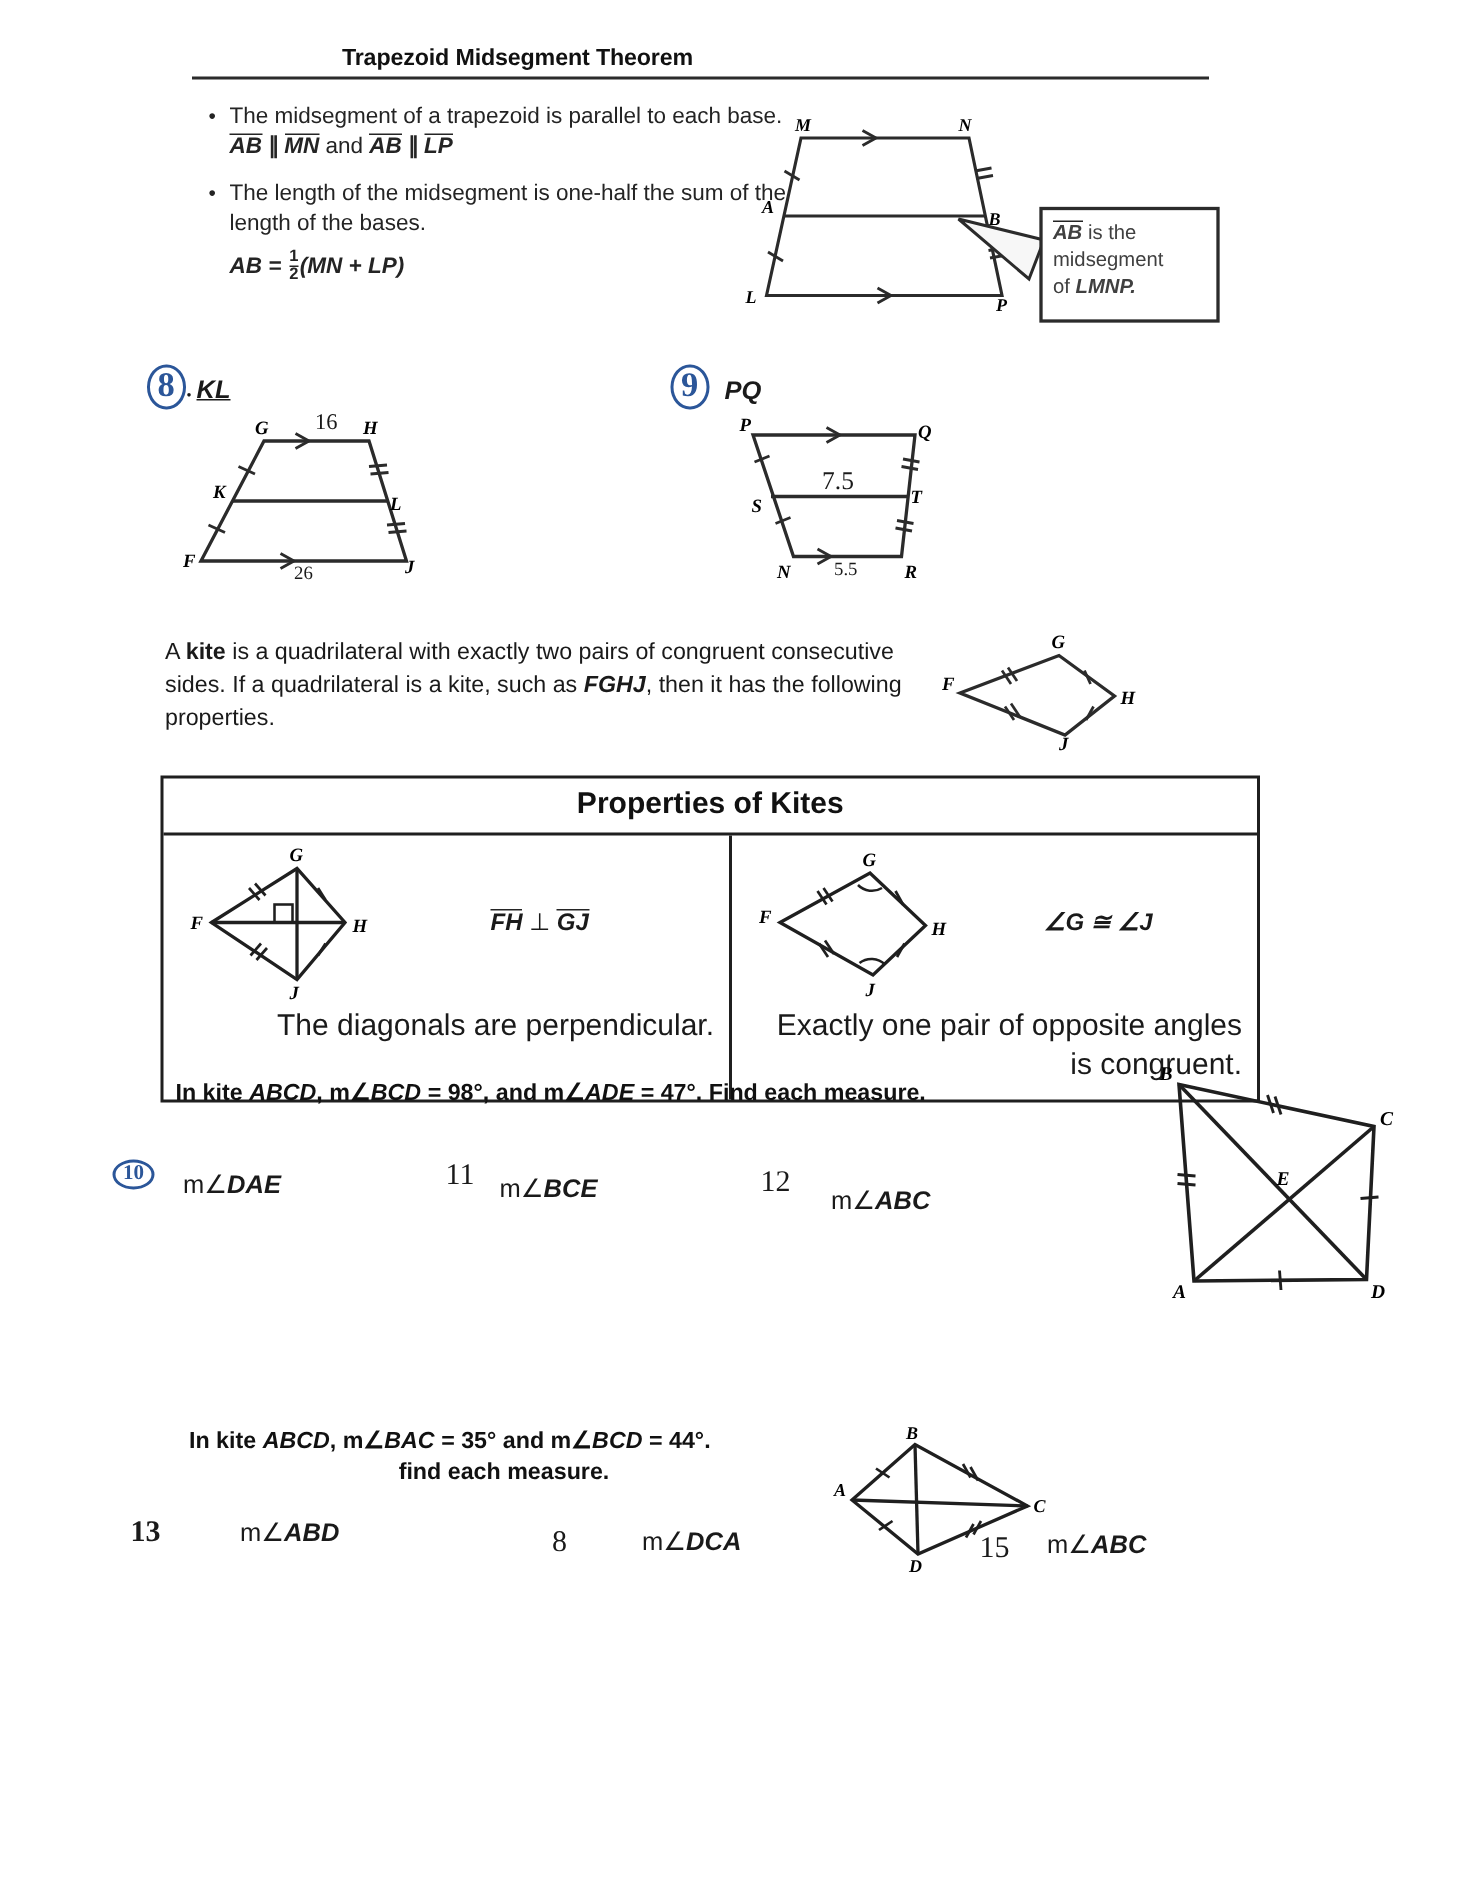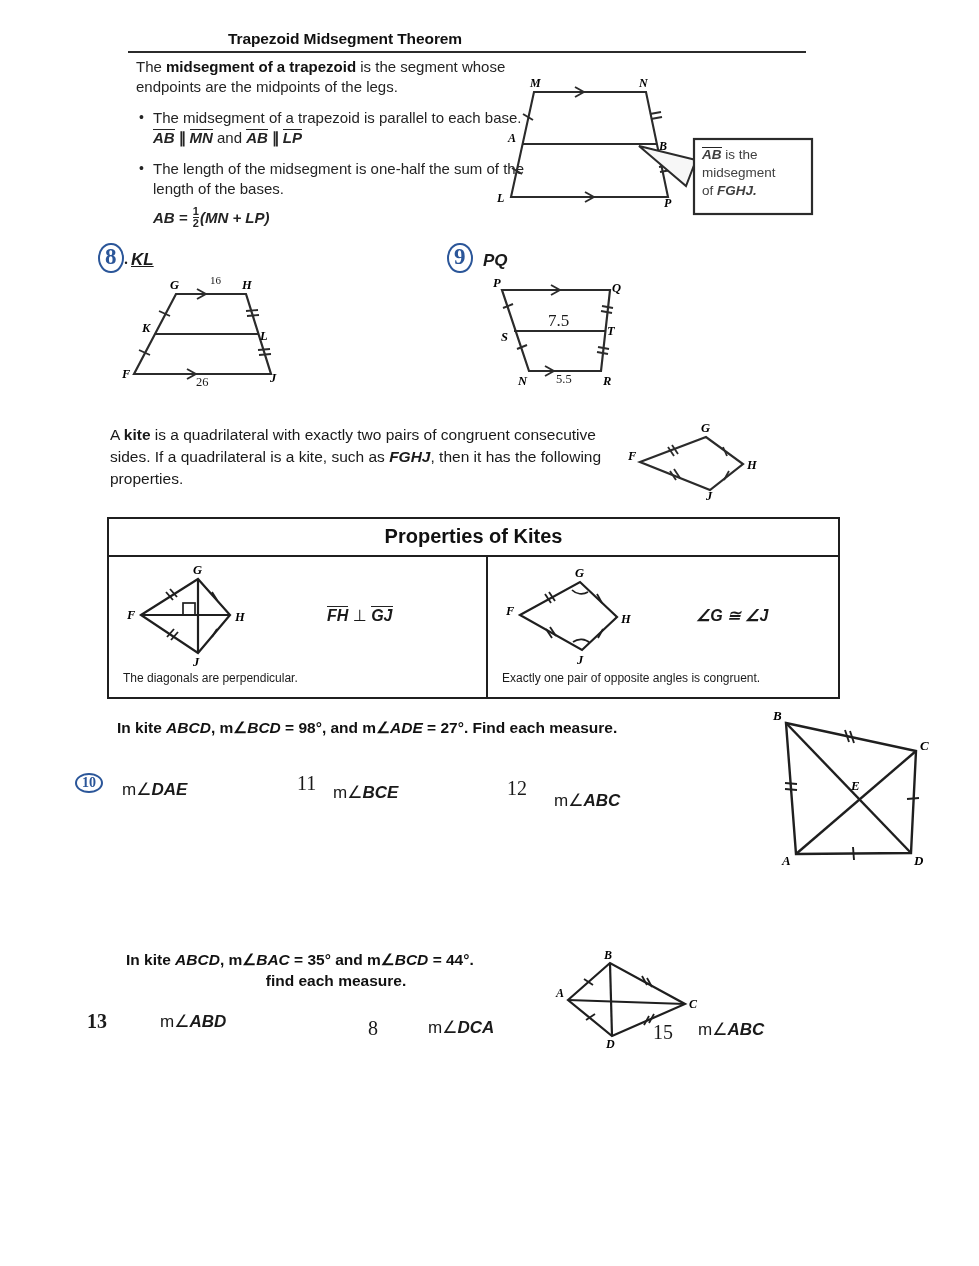--- a/index.html
+++ b/index.html
@@ -160,44 +160,42 @@
     align-items: center;
   }
   .kite-cell-fig .statement {
     font-size: 16px;
     font-weight: bold;
     font-style: italic;
     margin-left: 14px;
     white-space: nowrap;
   }
   .kite-cell-caption {
-    font-size: 12px;
+    font-size: 20px;
     line-height: 1.3;
     margin-top: 6px;
+    text-align: right;
   }
   .perp-stmt .ovl { font-style: italic; font-weight: bold; }
 
   
   .instruction {
     font-size: 15.5px;
     font-weight: bold;
     color: #111;
   }
   .instruction i { font-style: italic; }
 </style>
 </head>
 <body>
 
 <div class="abs" id="theorem-title">Trapezoid Midsegment Theorem</div>
 <div class="abs" id="theorem-rule"></div>
 
 <div class="abs" id="theorem-body">
-  <div>
-    <span>The </span><b>midsegment of a trapezoid</b><span> is the segment whose endpoints are the midpoints of the legs.</span>
-  </div>
 
   <div class="bullet-row">
     <div class="bullet-dot">•</div>
     <div class="bullet-text">
       <span>The midsegment of a trapezoid is parallel to each base. </span><span class="ovl">AB</span>&nbsp;<span class="par">∥</span>&nbsp;<span class="ovl">MN</span><span> and </span><span class="ovl">AB</span>&nbsp;<span class="par">∥</span>&nbsp;<span class="ovl">LP</span>
     </div>
   </div>
 
   <div class="bullet-row">
     <div class="bullet-dot">•</div>
@@ -240,21 +238,21 @@
     <text x="11" y="128" font-family="Liberation Serif, serif" font-size="12" font-style="italic" font-weight="bold">L</text>
     <text x="178" y="133" font-family="Liberation Serif, serif" font-size="12" font-style="italic" font-weight="bold">P</text>
 
     <path d="M 210 86 L 153 72 L 200 112 Z" fill="#f7f7f7" stroke="#2b2b2b" stroke-width="2"></path>
 
     <rect x="208" y="65" width="118" height="75" fill="#ffffff" stroke="#2b2b2b" stroke-width="2.2"></rect>
   </svg>
   <div class="abs" style="left:216px; top:72px; width:110px; font-size:13.5px; line-height:1.35; color:#404040;">
     <span class="ovl" style="font-size:13.5px;">AB</span><span> is the</span><br>
     <span>midsegment</span><br>
-    <span>of </span><i style="font-weight:bold;">FGHJ.</i>
+    <span>of </span><i style="font-weight:bold;">LMNP.</i>
   </div>
 </div>
 
 <div class="abs" style="left:98px; top:243px;">
   <span class="hand-num hand-circle">8</span><span class="print-num">.</span>
 </div>
 <div class="abs q-label" style="left:131px; top:250px;text-decoration:underline;">KL</div>
 
 <div class="abs fig" style="left:118px; top:278px;">
   <svg width="220" height="115" viewBox="0 0 220 115">
@@ -274,21 +272,21 @@
     <path d="M 88 16 l -9 -5 M 88 16 l -9 5" fill="none" stroke="#2b2b2b" stroke-width="1.9"></path>
     <path d="M 78 96 l -9 -5 M 78 96 l -9 5" fill="none" stroke="#2b2b2b" stroke-width="1.9"></path>
 
     <text x="52" y="11" font-family="Liberation Serif, serif" font-size="12.5" font-style="italic" font-weight="bold">G</text>
     <text x="124" y="11" font-family="Liberation Serif, serif" font-size="12.5" font-style="italic" font-weight="bold">H</text>
     <text x="24" y="54" font-family="Liberation Serif, serif" font-size="12.5" font-style="italic" font-weight="bold">K</text>
     <text x="142" y="62" font-family="Liberation Serif, serif" font-size="12.5" font-style="italic" font-weight="bold">L</text>
     <text x="4" y="100" font-family="Liberation Serif, serif" font-size="12.5" font-style="italic" font-weight="bold">F</text>
     <text x="152" y="104" font-family="Liberation Serif, serif" font-size="12.5" font-style="italic" font-weight="bold">J</text>
   </svg>
-  <div class="abs" style="left:92px; top:-4px; font-size:11px; font-family:'Liberation Serif', serif;">16</div>
+  <div class="abs" style="left:92px; top:-4px; font-size:15px; font-family:'Liberation Serif', serif;">16</div>
   <div class="abs" style="left:78px; top:97px; font-size:12.5px; font-family:'Liberation Serif', serif;">26</div>
 </div>
 
 <div class="abs" style="left:447px; top:243px;">
   <span class="hand-num hand-circle">9</span>
 </div>
 <div class="abs q-label" style="left:483px; top:251px;">PQ</div>
 
 <div class="abs fig" style="left:488px; top:278px;">
   <svg width="190" height="115" viewBox="0 0 190 115">
@@ -392,21 +390,21 @@
           <text x="75" y="99" font-family="Liberation Serif, serif" font-size="12.5" font-style="italic" font-weight="bold">J</text>
         </svg>
         <div class="statement">∠G ≅ ∠J</div>
       </div>
       <div class="kite-cell-caption">Exactly one pair of opposite angles is congruent.</div>
     </div>
   </div>
 </div>
 
 <div class="abs instruction" style="left:117px; top:719px; width:640px;">
-  <span>In kite </span><i>ABCD</i><span>, m∠</span><i>BCD</i><span> = 98°, and m∠</span><i>ADE</i><span> = 27°. Find each measure.</span>
+  <span>In kite </span><i>ABCD</i><span>, m∠</span><i>BCD</i><span> = 98°, and m∠</span><i>ADE</i><span> = 47°. Find each measure.</span>
 </div>
 
 <div class="abs" style="left:75px; top:773px;">
   <span class="hand-num hand-circle" style="font-size:14px;">10</span>
 </div>
 <div class="abs q-measure" style="left:122px; top:779px;">
   <span class="ang">m∠</span><i>DAE</i>
 </div>
 
 <div class="abs print-num" style="left:297px; top:772px;">11</div>

